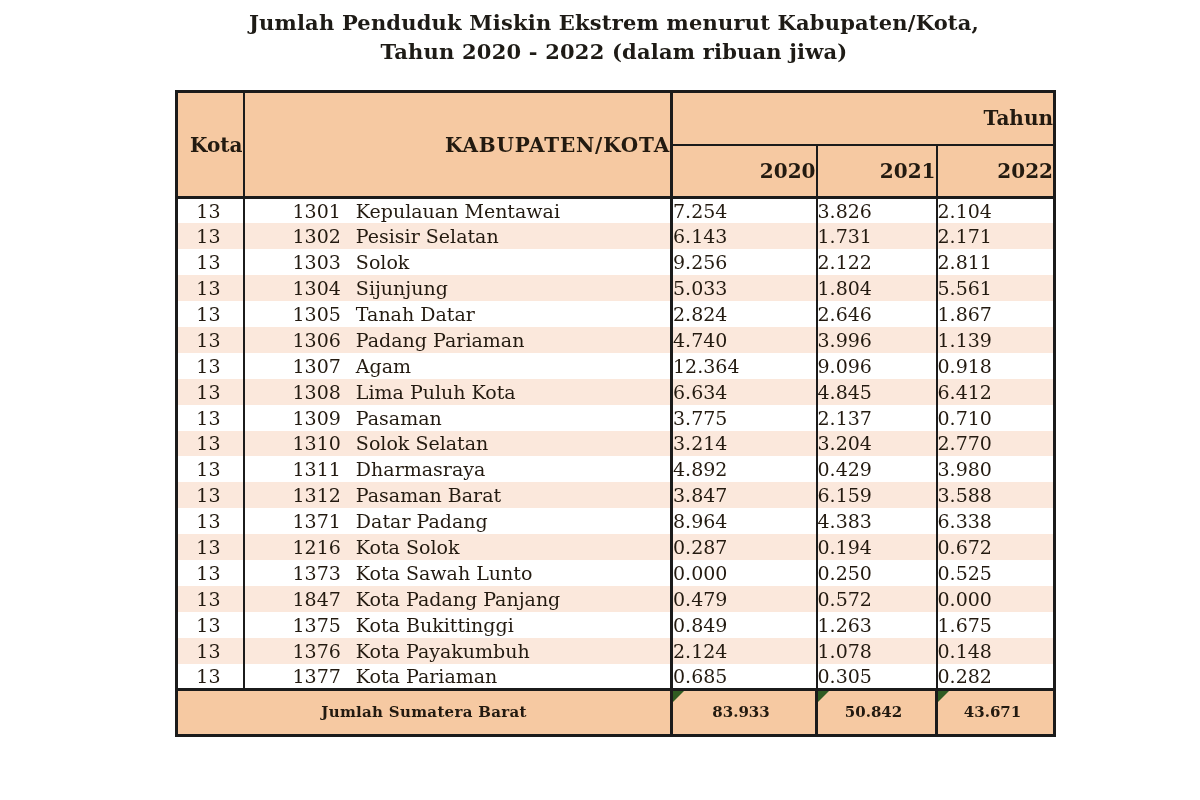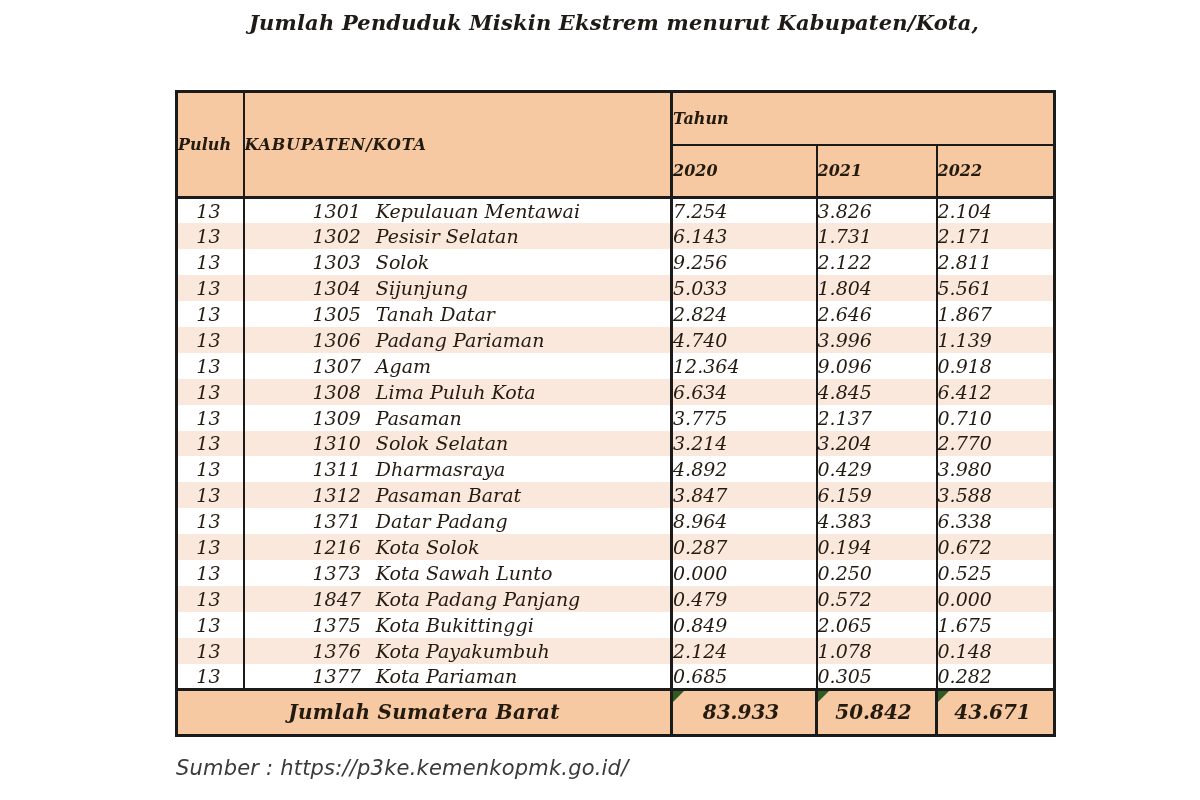--- a/index.html
+++ b/index.html
@@ -12,21 +12,21 @@
   }
   * { box-sizing: border-box; }
   html, body {
     margin: 0; padding: 0;
     width: 1200px; height: 800px;
     background: #FFFFFF;
     font-family: "DejaVu Serif", serif;
     color: var(--text-color);
     overflow: hidden;
   }
-  .page { position: relative; width: 1192px; height: 800px; font-style: italic; }
+  .page { position: relative; width: 1192px; height: 800px; }
 
   .title-block {
     position: absolute;
     left: 175px; top: 8px; width: 878px;
     text-align: center;
     font-weight: bold;
     font-size: 21px;
     line-height: 29px;
     color: #1E1B16;
     letter-spacing: 0.2px;
@@ -38,25 +38,25 @@
     border-collapse: collapse;
     table-layout: fixed;
     width: 878px;
     border: 3px solid var(--border-color);
   }
 
   thead th {
     background: var(--header-bg);
     border: 2px solid var(--border-color);
     font-weight: bold;
-    font-size: 16px;
+    font-size: 20px;
     color: var(--text-color);
     padding: 0;
     vertical-align: middle;
-    text-align: left;
+    text-align: right;
   }
   thead tr.hrow-1 { height: 53px; }
   thead tr.hrow-2 { height: 53px; }
   th.th-prov, th.th-kab { border-bottom-width: 3px; }
   th.th-kab { letter-spacing: 0.8px; }
   th.th-tahun { border-left-width: 3px; border-bottom-width: 2px; }
   th.th-year { border-bottom-width: 3px; }
   th.th-year.first { border-left-width: 3px; }
 
   tbody td {
@@ -66,30 +66,30 @@
     border-bottom: none;
     height: 25.9px;
     padding: 0;
     font-size: 19px;
     font-weight: 500;
     vertical-align: middle;
     white-space: nowrap;
   }
   tbody tr:nth-child(even) { background: var(--stripe-bg); }
   td.prov { text-align: right; padding-right: 22px; }
-  td.kab { padding-left: 68px; }
+  td.kab { padding-left: 48px; }
   td.kab .code { display: inline-block; margin-right: 15px; }
   td.num { text-align: left; padding-right: 22px; }
   .thick-left { border-left-width: 3px !important; }
 
   tfoot td {
     background: var(--header-bg);
     border: 3px solid var(--border-color);
     height: 46px;
-    font-size: 20px;
+    font-size: 15px;
     font-weight: bold;
     vertical-align: middle;
     padding: 0;
     position: relative;
   }
   tfoot td.label { text-align: center; letter-spacing: 0.3px; }
   tfoot td.num { text-align: center; padding-right: 6px; }
   .corner-tri {
     position: absolute;
     top: 0; left: 0;
@@ -107,34 +107,35 @@
     letter-spacing: 0.2px;
   }
 </style>
 </head>
 <body>
 
 <div class="page">
 
   <div class="title-block">
     <div>Jumlah Penduduk Miskin Ekstrem menurut Kabupaten/Kota,</div>
+    <div>Tahun 2020 - 2022 (dalam ribuan jiwa)</div>
   </div>
 
   <div class="table-wrap">
     <table class="data-table">
       <colgroup>
         <col style="width:67px">
         <col style="width:428px">
         <col style="width:145px">
         <col style="width:120px">
         <col style="width:118px">
       </colgroup>
       <thead>
         <tr class="hrow-1">
-          <th rowspan="2" class="th-prov">Puluh</th>
+          <th rowspan="2" class="th-prov">Kota</th>
           <th rowspan="2" class="th-kab">KABUPATEN/KOTA</th>
           <th colspan="3" class="th-tahun">Tahun</th>
         </tr>
         <tr class="hrow-2">
           <th class="th-year first">2020</th>
           <th class="th-year">2021</th>
           <th class="th-year">2022</th>
         </tr>
       </thead>
       <tbody>
@@ -297,21 +298,21 @@
     <td class="num">0.572</td>
     <td class="num">0.000</td>
   </tr>
 
   <tr class="body-row">
     <td class="prov">13</td>
     <td class="kab">
       <span class="code">1375</span><span class="kname">Kota Bukittinggi</span>
     </td>
     <td class="num thick-left">0.849</td>
-    <td class="num">2.065</td>
+    <td class="num">1.263</td>
     <td class="num">1.675</td>
   </tr>
 
   <tr class="body-row">
     <td class="prov">13</td>
     <td class="kab">
       <span class="code">1376</span><span class="kname">Kota Payakumbuh</span>
     </td>
     <td class="num thick-left">2.124</td>
     <td class="num">1.078</td>
@@ -341,15 +342,14 @@
           </td>
           <td class="num">
             <span class="corner-tri"></span>
             <span>43.671</span>
           </td>
         </tr>
       </tfoot>
     </table>
   </div>
 
-  <div class="source-line">Sumber : https://p3ke.kemenkopmk.go.id/</div>
 
 </div>
 
 </body></html>

